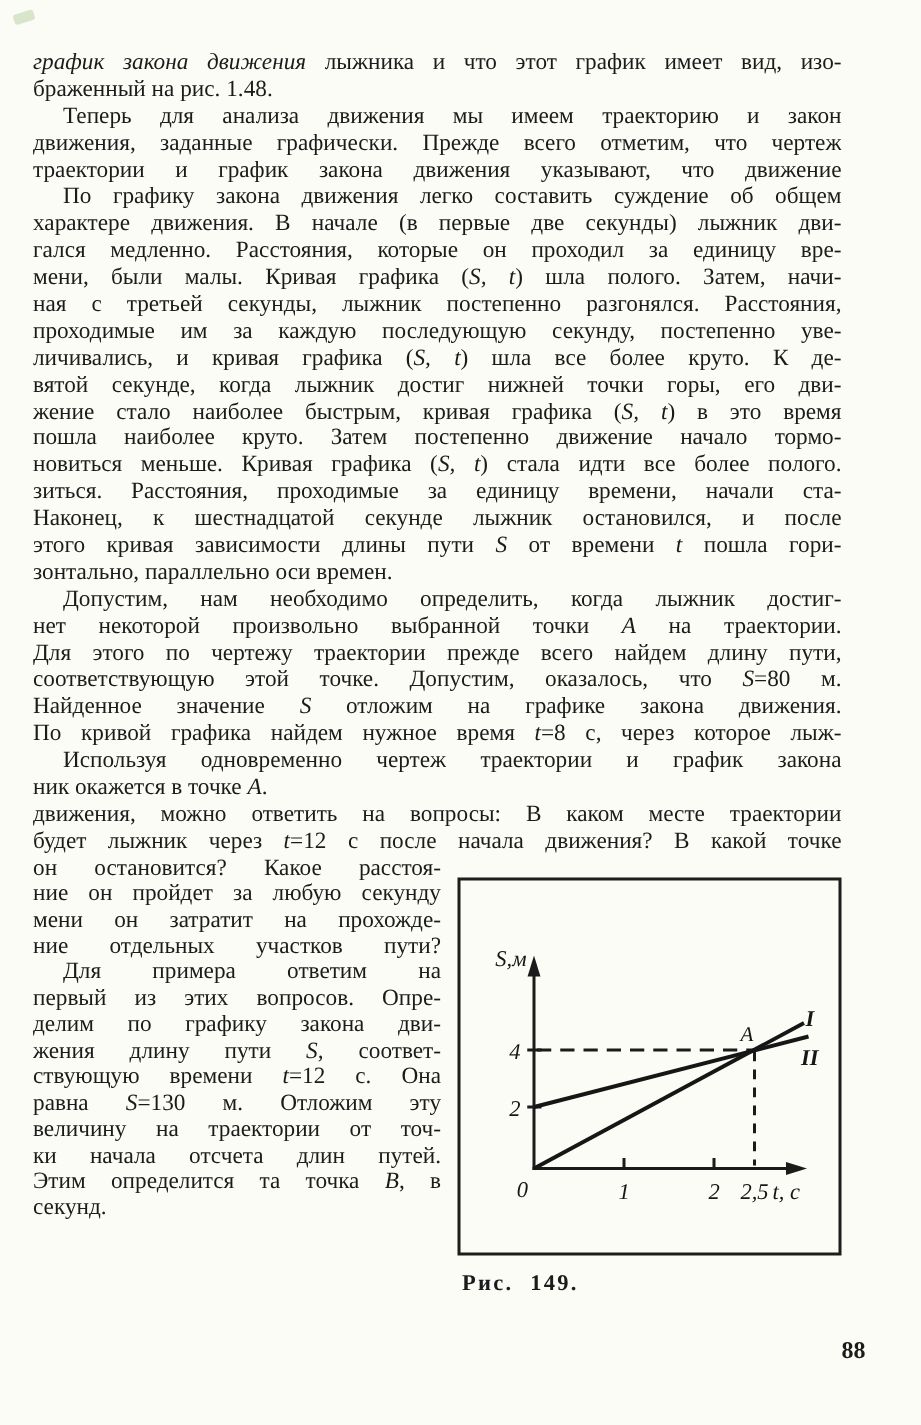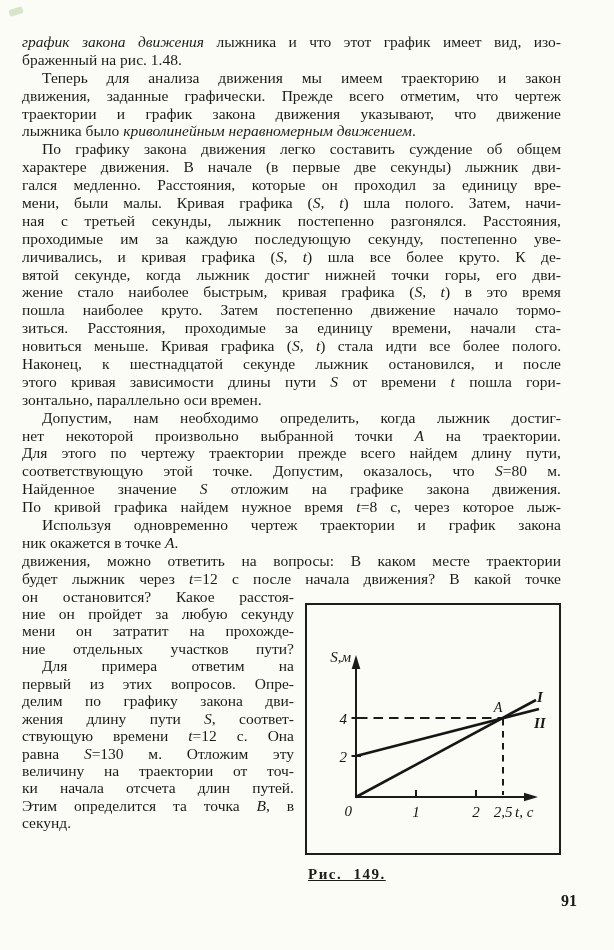--- a/index.html
+++ b/index.html
@@ -22,21 +22,21 @@
   .tline.last{text-align-last:left;}
   .it{font-style:italic;}
   .bottom{display:flex;align-items:flex-start;}
   .leftcol{width:272px;}
   .leftcol .tline{line-height:17.45px;height:17.45px;}
   .figwrap{margin-left:auto;margin-top:15px;width:256px;}
   .figbox{width:252px;height:248px;border:2px solid #1d1d1d;}
   .figbox svg{display:block;}
   .figcaption{
     margin-top:11px;padding-left:3px;
-    font-weight:bold;font-size:15px;letter-spacing:1.5px;word-spacing:6px;text-decoration:underline;
+    font-weight:bold;font-size:15px;letter-spacing:1.5px;word-spacing:6px;
   }
   .pagenum{
     position:absolute;right:37px;top:892px;
     font-weight:bold;font-size:16px;
   }
   svg text{
     font-family:"Liberation Serif","DejaVu Serif",serif;
     font-size:15px;font-style:italic;fill:#161616;
   }
   svg text.small{font-size:14px;}
@@ -48,33 +48,32 @@
 <div class="page">
   <div class="scan-mark"></div>
 
   <div class="content">
     <div id="text-main">
         <div class="tline"><span class="it">график закона движения</span><span> лыжника и что этот график имеет вид, изо-</span></div>
         <div class="tline last"><span>браженный на рис. 1.48.</span></div>
         <div class="tline indent"><span>Теперь для анализа движения мы имеем траекторию и закон</span></div>
         <div class="tline"><span>движения, заданные графически. Прежде всего отметим, что чертеж</span></div>
         <div class="tline"><span>траектории и график закона движения указывают, что движение</span></div>
-        <div class="tline last"><span>лыжника было </span><span class="it">криволинейным неравномерным движением</span><span>.</span></div>
         <div class="tline indent"><span>По графику закона движения легко составить суждение об общем</span></div>
         <div class="tline"><span>характере движения. В начале (в первые две секунды) лыжник дви-</span></div>
         <div class="tline"><span>гался медленно. Расстояния, которые он проходил за единицу вре-</span></div>
         <div class="tline"><span>мени, были малы. Кривая графика (</span><span class="it">S, t</span><span>) шла полого. Затем, начи-</span></div>
         <div class="tline"><span>ная с третьей секунды, лыжник постепенно разгонялся. Расстояния,</span></div>
         <div class="tline"><span>проходимые им за каждую последующую секунду, постепенно уве-</span></div>
         <div class="tline"><span>личивались, и кривая графика (</span><span class="it">S, t</span><span>) шла все более круто. К де-</span></div>
         <div class="tline"><span>вятой секунде, когда лыжник достиг нижней точки горы, его дви-</span></div>
         <div class="tline"><span>жение стало наиболее быстрым, кривая графика (</span><span class="it">S, t</span><span>) в это время</span></div>
         <div class="tline"><span>пошла наиболее круто. Затем постепенно движение начало тормо-</span></div>
+        <div class="tline"><span>новиться меньше. Кривая графика (</span><span class="it">S, t</span><span>) стала идти все более полого.</span></div>
         <div class="tline"><span>зиться. Расстояния, проходимые за единицу времени, начали ста-</span></div>
-        <div class="tline"><span>новиться меньше. Кривая графика (</span><span class="it">S, t</span><span>) стала идти все более полого.</span></div>
         <div class="tline"><span>Наконец, к шестнадцатой секунде лыжник остановился, и после</span></div>
         <div class="tline"><span>этого кривая зависимости длины пути </span><span class="it">S</span><span> от времени </span><span class="it">t</span><span> пошла гори-</span></div>
         <div class="tline last"><span>зонтально, параллельно оси времен.</span></div>
         <div class="tline indent"><span>Допустим, нам необходимо определить, когда лыжник достиг-</span></div>
         <div class="tline"><span>нет некоторой произвольно выбранной точки </span><span class="it">A</span><span> на траектории.</span></div>
         <div class="tline"><span>Для этого по чертежу траектории прежде всего найдем длину пути,</span></div>
         <div class="tline"><span>соответствующую этой точке. Допустим, оказалось, что </span><span class="it">S</span><span>=80 м.</span></div>
         <div class="tline"><span>Найденное значение </span><span class="it">S</span><span> отложим на графике закона движения.</span></div>
         <div class="tline"><span>По кривой графика найдем нужное время </span><span class="it">t</span><span>=8 с, через которое лыж-</span></div>
         <div class="tline indent"><span>Используя одновременно чертеж траектории и график закона</span></div>
@@ -132,14 +131,14 @@
             <text x="191" y="107" text-anchor="middle" class="small">A</text>
             <text x="230" y="97" text-anchor="start" class="bold">I</text>
             <text x="227" y="123" text-anchor="start" class="bold">II</text>
           </svg>
         </div>
         <div class="figcaption">Рис. 149.</div>
       </div>
     </div>
   </div>
 
-  <div class="pagenum">91</div>
+  <div class="pagenum">88</div>
 </div>
 
 </body></html>

